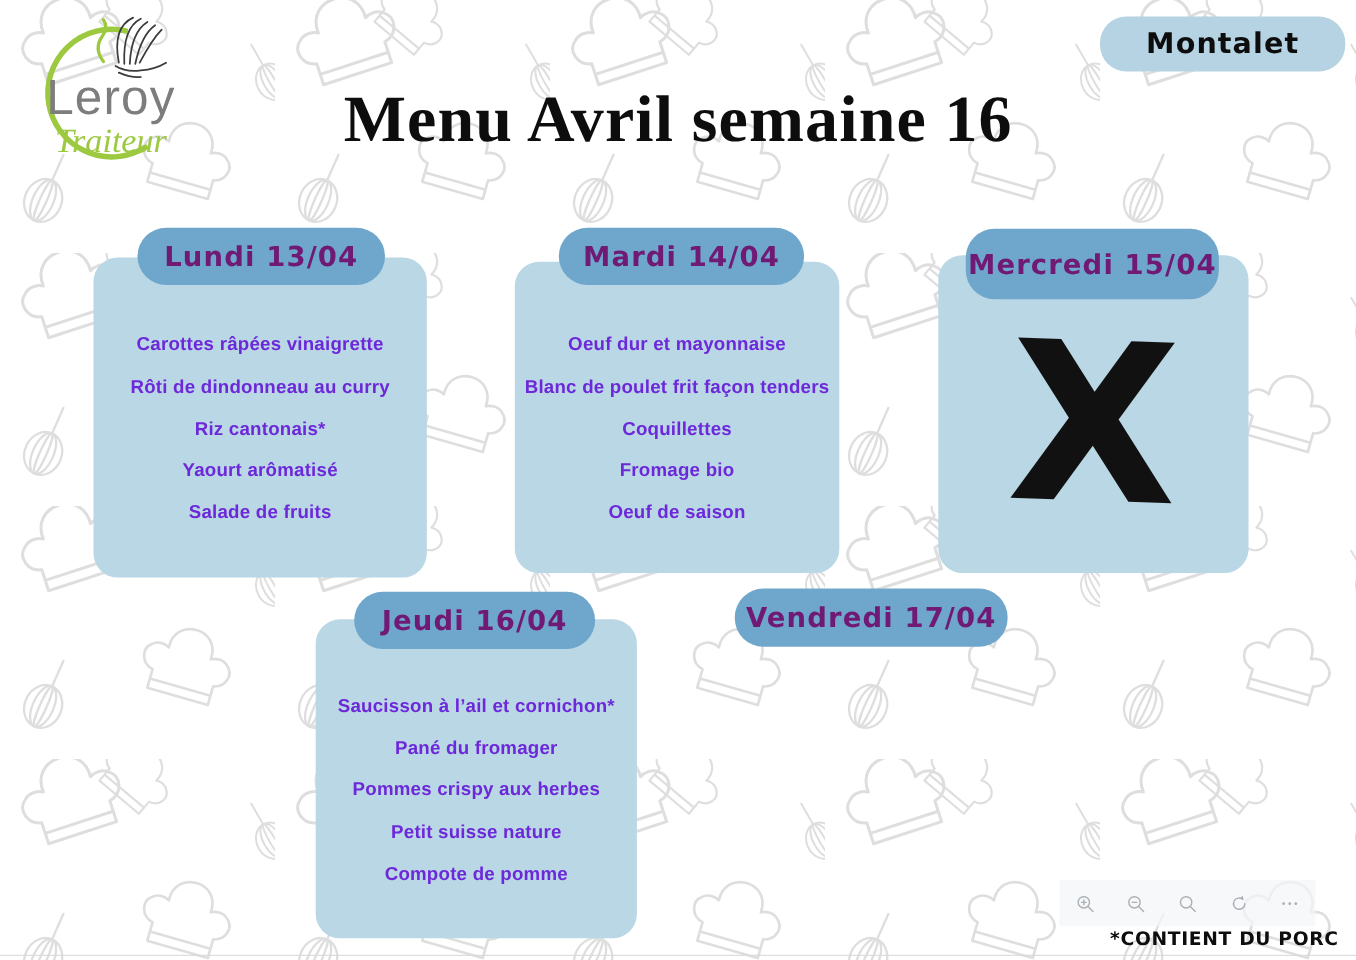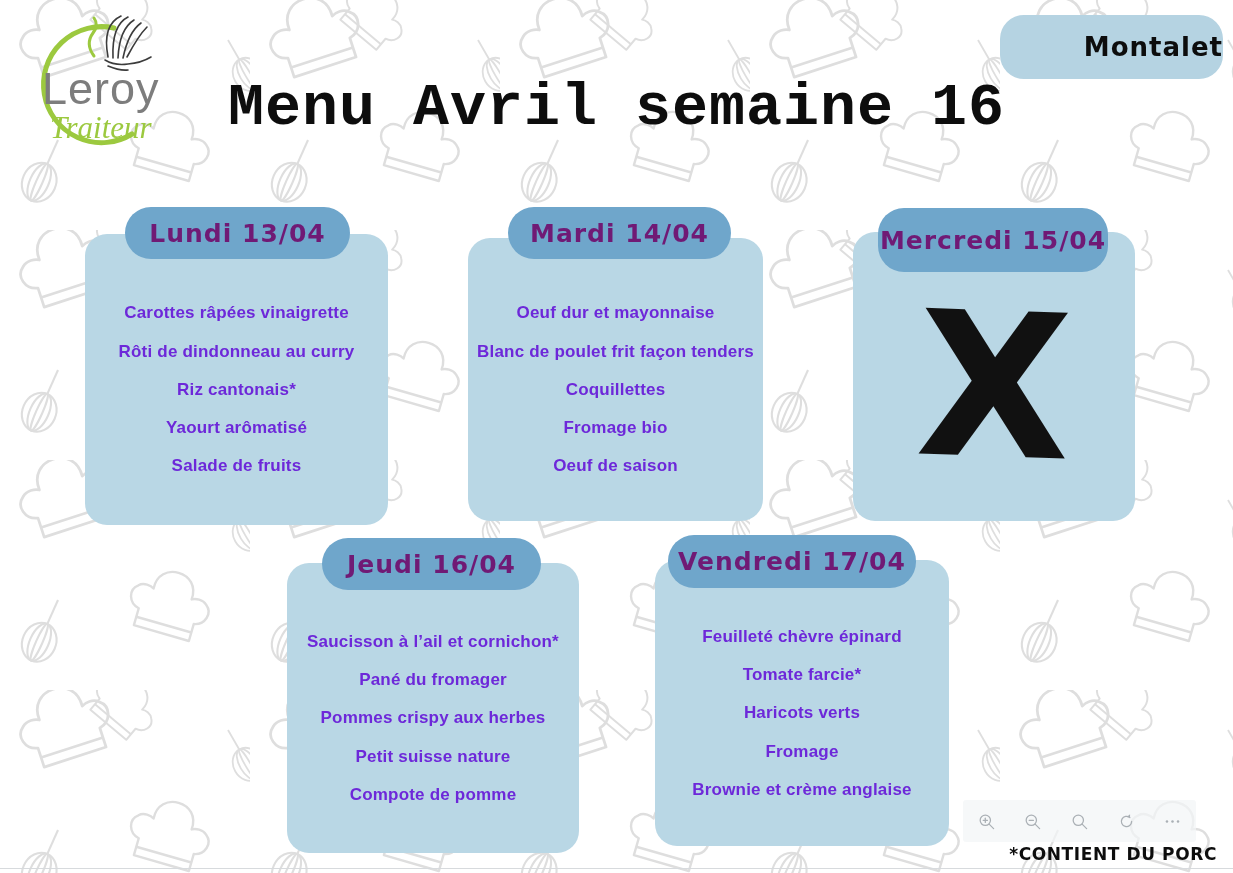--- a/index.html
+++ b/index.html
@@ -13,27 +13,27 @@
   
   .page-edge{position:absolute;left:0;top:868px;width:1233px;height:1px;
              background:#d7dadd;z-index:1;}
 
   
   .logo{position:absolute;left:8px;top:0px;width:235px;height:172px;z-index:3;}
 
   
   .title{position:absolute;left:0;top:56px;width:1233px;height:104px;z-index:2;
          text-align:center;line-height:104px;color:#0d0d0d;
-         font-family:Liberation Mono, monospace;font-weight:800;font-size:60px;
+         font-family:Liberation Serif, serif;font-weight:800;font-size:60px;
          letter-spacing:1px;}
 
   
-  .badge{position:absolute;left:1000px;top:15px;width:223px;height:64px;
+  .badge{position:absolute;left:1000px;top:15px;width:223px;height:50px;
          border-radius:24px;background:#b5d3e2;z-index:3;
-         display:flex;align-items:center;justify-content:flex-end;
+         display:flex;align-items:center;justify-content:center;
          font-family:"DejaVu Sans",sans-serif;font-weight:800;font-size:26px;
          color:#0d0d0d;letter-spacing:1px;}
 
   
   .card{position:absolute;background:#b9d7e5;border-radius:22px;z-index:2;}
   .pill{position:absolute;background:#6fa6cb;border-radius:26px;z-index:4;
         display:flex;align-items:center;justify-content:center;
         font-family:"DejaVu Sans",sans-serif;font-weight:800;font-size:25px;
         color:#701a75;letter-spacing:1px;}
   .card-content{position:absolute;left:5px;right:5px;top:28px;bottom:8px;
@@ -169,29 +169,20 @@
         <div class="menu-item">Pané du fromager</div>
         <div class="menu-item">Pommes crispy aux herbes</div>
         <div class="menu-item">Petit suisse nature</div>
         <div class="menu-item">Compote de pomme</div>
       </div>
   </div>
 
   <div class="pill pill-vendredi">
     <span>Vendredi 17/04</span>
   </div>
-  <div class="card card-vendredi">
-    <div class="card-content">
-        <div class="menu-item">Feuilleté chèvre épinard</div>
-        <div class="menu-item">Tomate farcie*</div>
-        <div class="menu-item">Haricots verts</div>
-        <div class="menu-item">Fromage</div>
-        <div class="menu-item">Brownie et crème anglaise</div>
-      </div>
-  </div>
 
   <div class="viewer-toolbar">
     <button class="tb-btn" title="zoom-in">
       <svg width="19" height="19" viewBox="0 0 24 24">
         <circle cx="10.5" cy="10.5" r="6.5"></circle>
           <line x1="15.3" y1="15.3" x2="21" y2="21"></line>
         <line x1="7.8" y1="10.5" x2="13.2" y2="10.5"></line>
           <line x1="10.5" y1="7.8" x2="10.5" y2="13.2"></line>
       </svg>
     </button>

